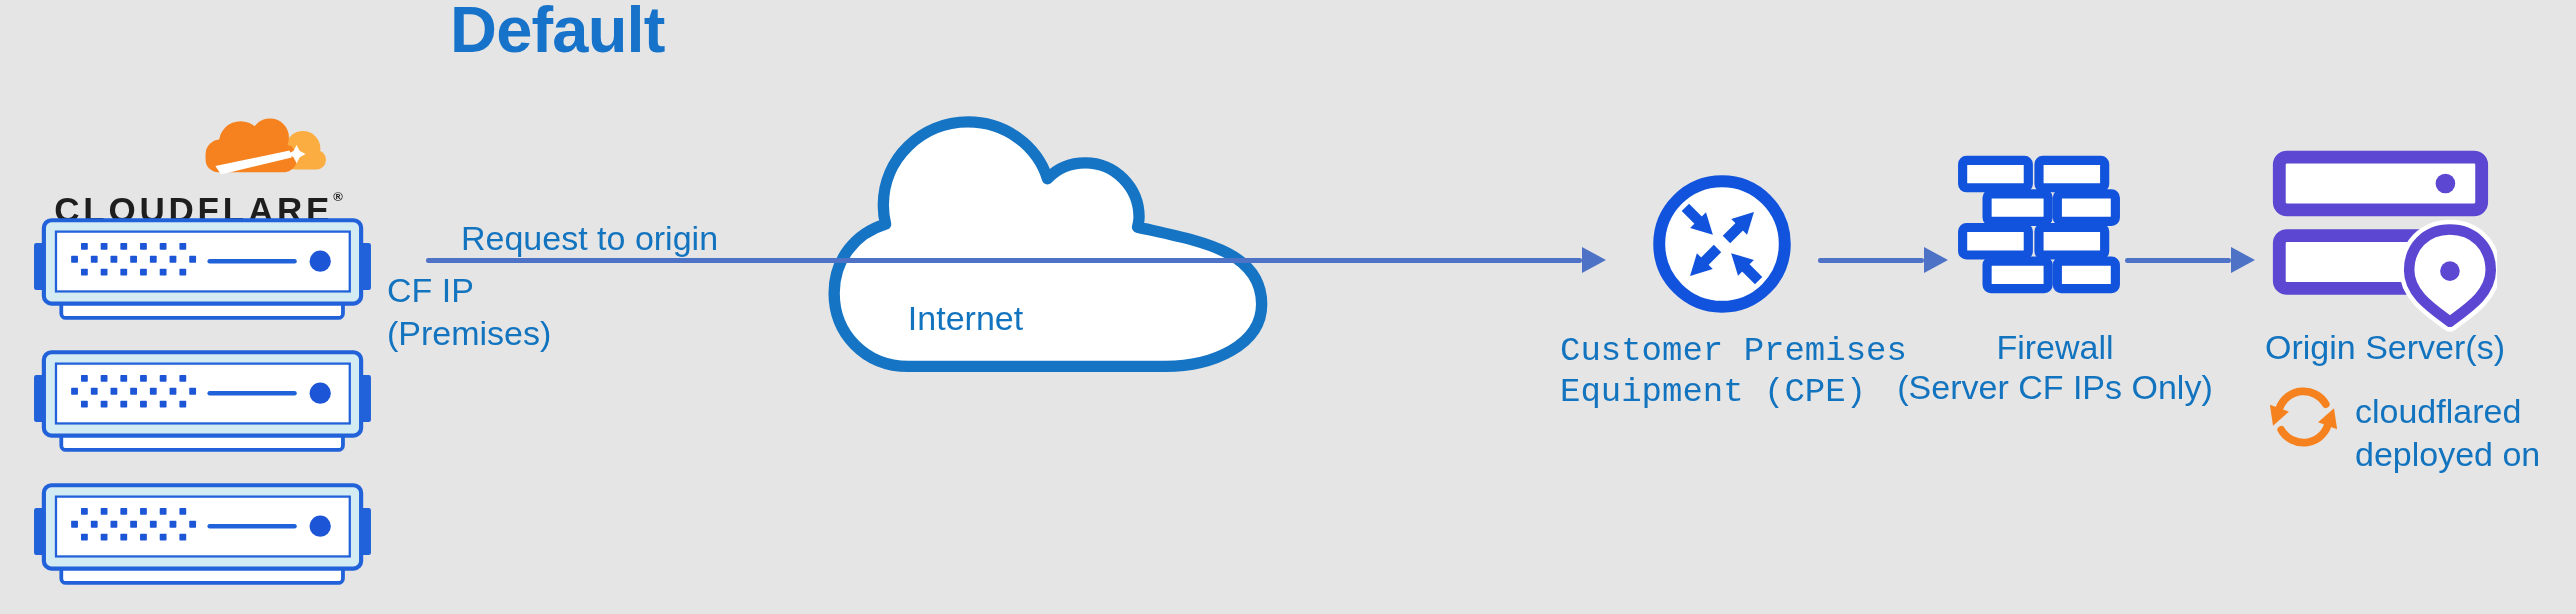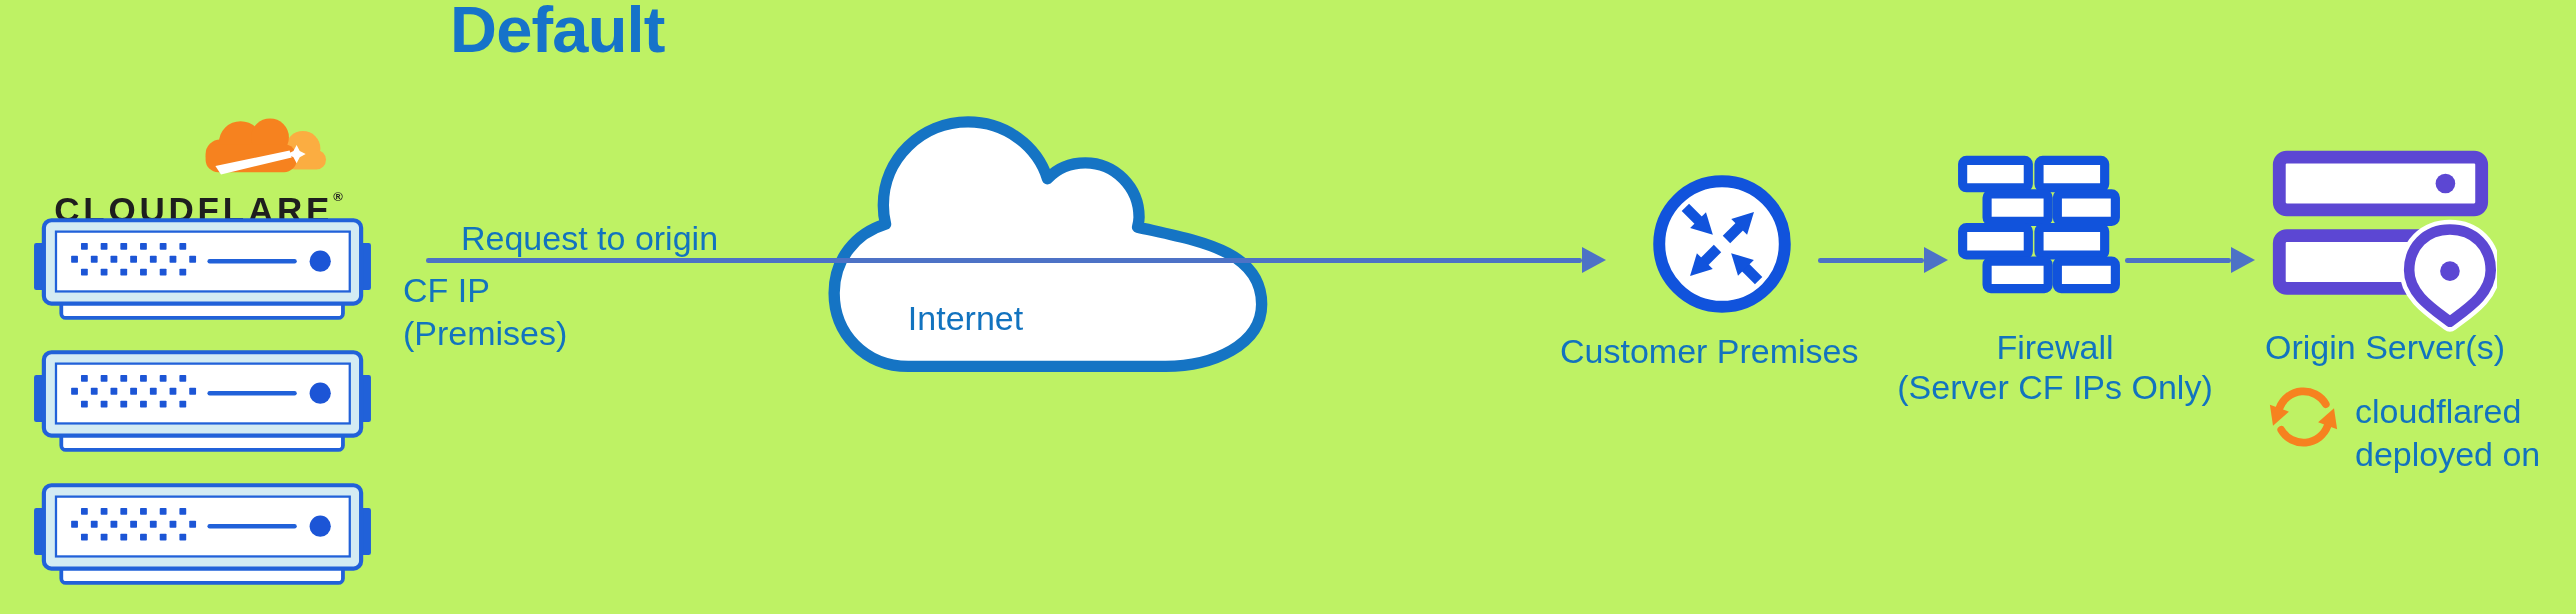--- a/index.html
+++ b/index.html
@@ -2,21 +2,21 @@
 <html style="--title-blue: #1673c9; --label-blue: #1273bf; --arrow-blue: #4d72c6; --icon-blue: #1153dc; --server-blue: #2161d9; --server-fill: #d3ebf3; --server-dot: #1c55d6; --origin-purple: #5c47d3; --cf-orange: #f6821f; --cf-orange-light: #fbad41; --cloud-blue: #1574c4; --wordmark-black: #1e1e1e;font-size:12px"><head>
 <meta charset="utf-8">
 <style>
   :root{
     --title-blue:#1673c9; --label-blue:#1273bf; --arrow-blue:#4d72c6; --icon-blue:#1153dc;
     --server-blue:#2161d9; --server-fill:#d3ebf3; --server-dot:#1c55d6;
     --origin-purple:#5c47d3; --cf-orange:#f6821f; --cf-orange-light:#fbad41;
     --cloud-blue:#1574c4; --wordmark-black:#1e1e1e;
   }
   html,body{margin:0;padding:0;background:#fff;}
-  #canvas{position:relative;width:2576px;height:614px;background:#bef264;overflow:hidden;
+  #canvas{position:relative;width:2576px;height:614px;background:#e5e5e5;overflow:hidden;
           font-family:"Liberation Sans","DejaVu Sans",sans-serif;}
   .abs{position:absolute;}
   .t{position:absolute;color:var(--label-blue);font-size:34px;line-height:41px;white-space:nowrap;}
   .tc{text-align:center;}
   .title{position:absolute;left:450px;top:-3.8px;color:var(--title-blue);
          font-size:65px;line-height:68px;font-weight:600;letter-spacing:-0.8px;white-space:nowrap;}
   .cf-word{position:absolute;left:47px;top:179px;width:303px;color:var(--wordmark-black);
            font-size:35px;line-height:36px;font-weight:700;letter-spacing:3.8px;white-space:nowrap;text-align:center;}
   .cf-word sup{font-size:13px;letter-spacing:0;vertical-align:21px;}
   .a-line{position:absolute;height:5.3px;background:var(--arrow-blue);border-radius:2.3px;}
@@ -99,21 +99,21 @@
     </svg>
 
   <svg class="abs" style="left:819px;top:106px" width="454" height="271" viewBox="0 0 600 358">
     <path d="M 458,344 L 118,344 C 60,344 20,300 20,247 C 20,203 48,168 88,156 C 86,148 85,139 85,131
              C 85,70 135,21 197,21 C 246,21 288,52 302,96 C 314,83 332,75 352,75 C 391,75 423,107 423,147
              C 423,151 422,156 421,160 C 500,178 585,190 585,262 C 585,316 520,344 458,344 Z" fill="#fff" stroke="var(--cloud-blue)" stroke-width="15" stroke-linejoin="round"></path>
   </svg>
   <div class="t tc" style="left:852px;top:298px;width:227px;">Internet</div>
 
   <div class="t" style="left:461px;top:218px;">Request to origin</div>
-  <div class="t" style="left:387px;top:269px;line-height:43px;margin-left:16px;">
+  <div class="t" style="left:387px;top:269px;line-height:43px;">
     <div>CF IP</div>
     <div>(Premises)</div>
   </div>
 
   <div class="a-line" style="left:426px;top:258px;width:1156px;"></div>
   <div class="a-head" style="left:1582px;top:247px;"></div>
 
   <svg class="abs" style="left:1651px;top:173px" width="142" height="142" viewBox="0 0 190 190">
     <circle cx="95" cy="95" r="84" class="ic-blue-stroke" stroke-width="16"></circle>
     <g stroke="var(--icon-blue)" stroke-width="14" fill="var(--icon-blue)">
@@ -128,22 +128,23 @@
       <g transform="translate(89,101) rotate(135)">
           <line x1="0" y1="0" x2="27" y2="0"></line>
           <polygon points="24,-15 52,0 24,15" stroke="none"></polygon>
         </g>
       <g transform="translate(144,144) rotate(-135)">
           <line x1="0" y1="0" x2="27" y2="0"></line>
           <polygon points="24,-15 52,0 24,15" stroke="none"></polygon>
         </g>
     </g>
   </svg>
-  <div class="t" style="left:1560px;top:331px;">
+  <div class="t" style="left:1560px;top:331px;font-family:Liberation Mono, monospace;">
     <div>Customer Premises</div>
+    <div>Equipment (CPE)</div>
   </div>
 
   <div class="a-line" style="left:1818px;top:258px;width:106px;"></div>
   <div class="a-head" style="left:1924px;top:247px;"></div>
 
   <svg class="abs" style="left:1955px;top:154px" width="168" height="147" viewBox="0 0 220 192">
     <g class="ic-blue-stroke" stroke-width="12">
       <rect x="10" y="8" width="86" height="36" rx="5"></rect>
         <rect x="110" y="8" width="86" height="36" rx="5"></rect>
       <rect x="42" y="52" width="80" height="36" rx="5"></rect>

